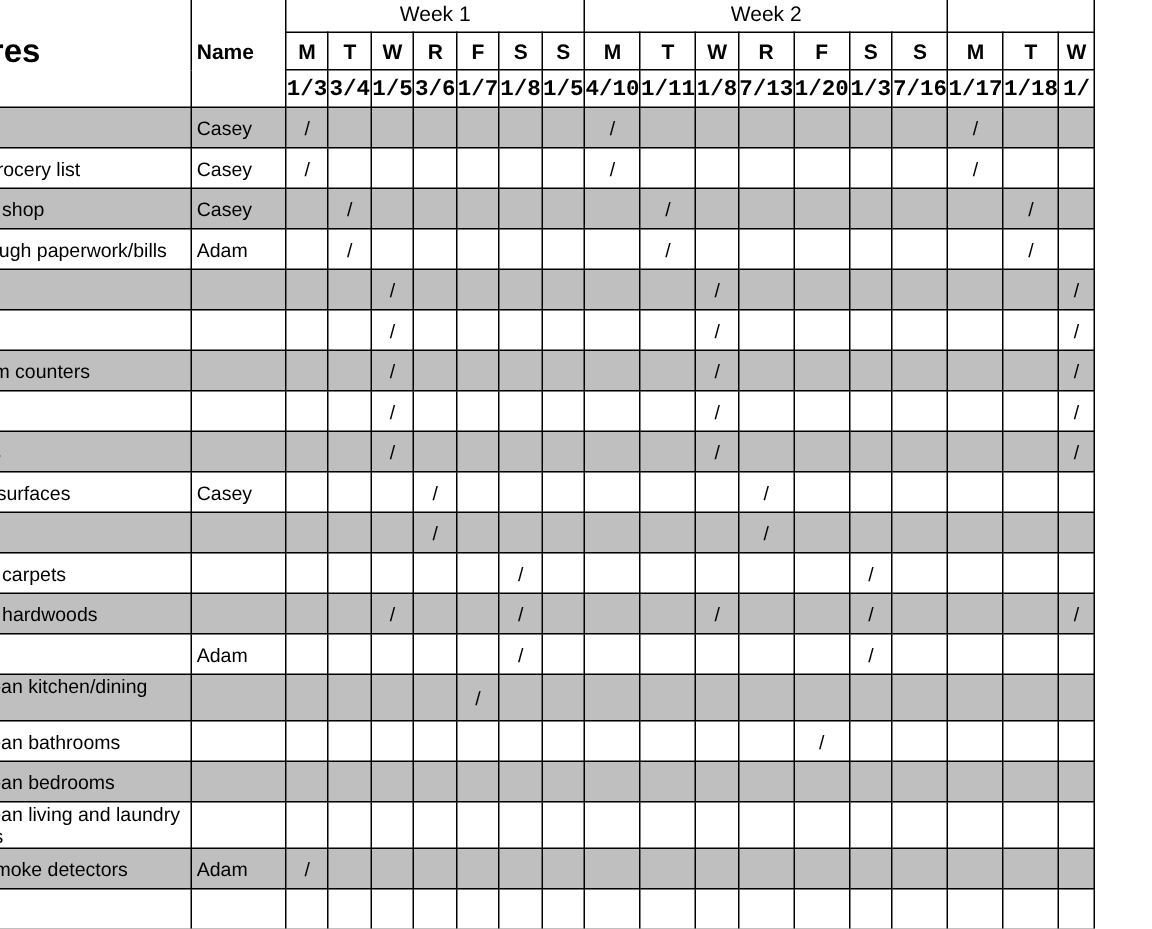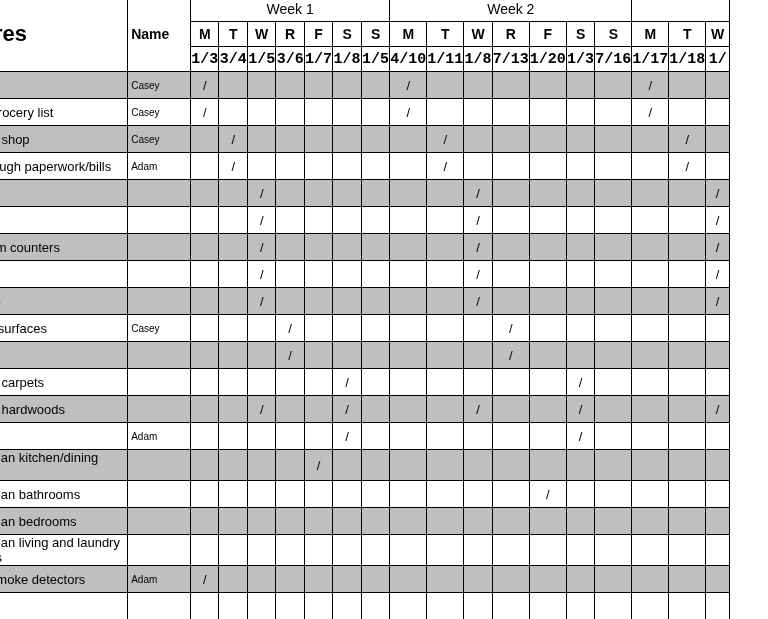--- a/index.html
+++ b/index.html
@@ -71,21 +71,21 @@
     text-align: center;
   }
   tbody td.label {
     text-align: left;
     padding-left: 3px;
     font-size: 13px;
   }
   tbody td.assignee {
     text-align: left;
     padding-left: 3px;
-    font-size: 10px;
+    font-size: 13px;
   }
   tbody tr.shade td { background: #bfbfbf; }
   .mark { font-family: Arial, sans-serif; }
 </style>
 </head>
 <body>
 
 <div class="viewport">
 <table>
   <colgroup>

